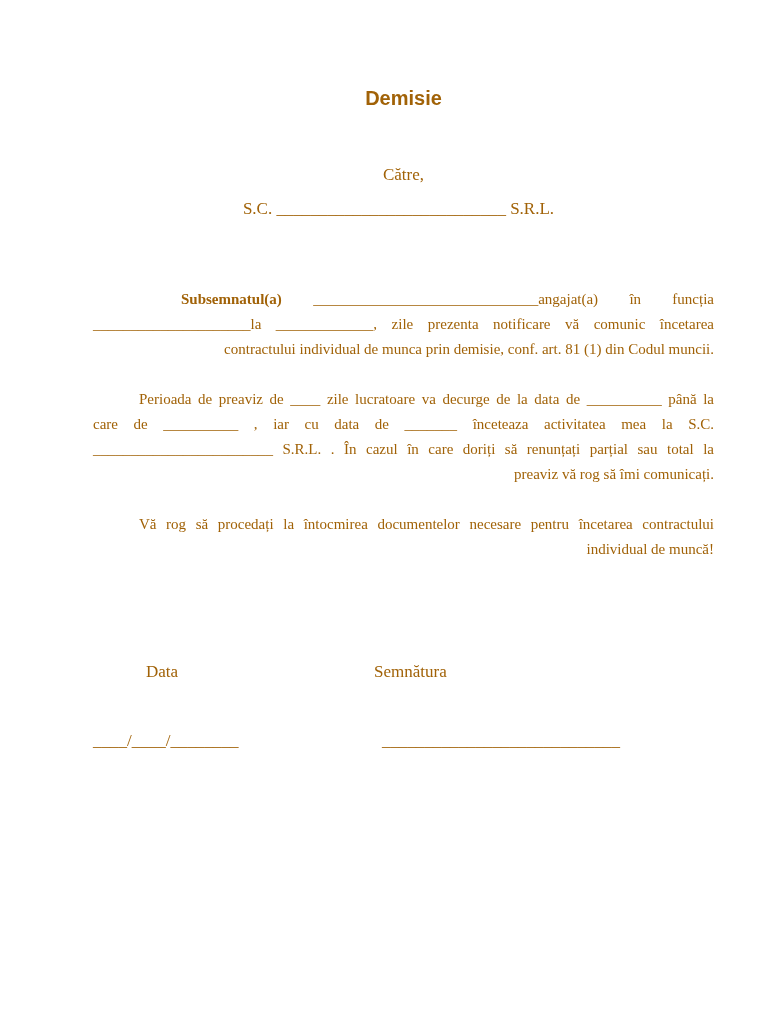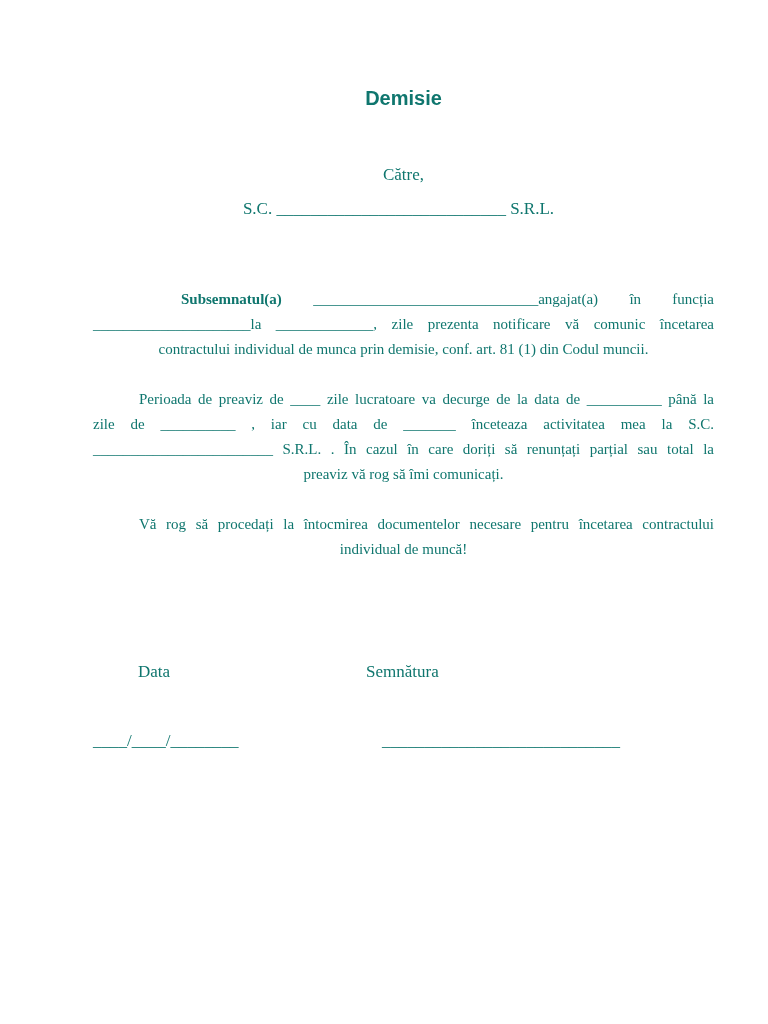--- a/index.html
+++ b/index.html
@@ -2,21 +2,21 @@
 <html><head>
 <meta charset="utf-8">
 <style>
   html, body { margin: 0; padding: 0; background: #e8e8e8; }
   .page {
     position: relative;
     width: 768px;
     height: 1024px;
     margin: 0 auto;
     background: #ffffff;
-    color: #0f766e;
+    color: #a16207;
     font-family: "Liberation Serif", "DejaVu Serif", serif;
     overflow: hidden;
   }
   .doc-title {
     position: absolute;
     top: 86px; left: 93px; width: 621px;
     margin: 0;
     text-align: center;
     font-family: "Liberation Sans", "DejaVu Sans", sans-serif;
     font-weight: bold;
@@ -40,29 +40,30 @@
   }
   .doc-body {
     position: absolute;
     top: 275px; left: 93px; width: 621px;
     font-size: 15px;
     line-height: 25px;
   }
   .para { margin: 12px 0 25px 0; }
   .para:last-child { margin-bottom: 0; }
   .jline { text-align: justify; text-align-last: justify; }
-  .lastline { text-align: center; }
+  .lastline { text-align: right; }
   .indent-wide { text-indent: 88px; }
   .indent-std { text-indent: 46px; }
   .b { font-weight: bold; }
   .foot-label {
     position: absolute;
     top: 659px;
     font-size: 17px;
     line-height: 25px;
+    margin-left: 8px;
   }
   .foot-label.date-pos { left: 138px; }
   .foot-label.sig-pos { left: 366px; }
   .foot-line {
     position: absolute;
     top: 728px;
     font-size: 17px;
     line-height: 25px;
     white-space: nowrap;
   }
@@ -83,21 +84,21 @@
   <div class="doc-body">
 
     <div class="para">
       <div class="jline indent-wide"><span class="b">Subsemnatul(a)</span><span> ______________________________angajat(a) în funcția</span></div>
       <div class="jline">_____________________la _____________, zile prezenta notificare vă comunic încetarea</div>
       <div class="lastline">contractului individual de munca prin demisie, conf. art. 81 (1) din Codul muncii.</div>
     </div>
 
     <div class="para">
       <div class="jline indent-std">Perioada de preaviz de ____ zile lucratoare va decurge de la data de __________ până la</div>
-      <div class="jline">zile de __________ , iar cu data de _______ înceteaza activitatea mea la S.C.</div>
+      <div class="jline">care de __________ , iar cu data de _______ înceteaza activitatea mea la S.C.</div>
       <div class="jline">________________________ S.R.L. . În cazul în care doriți să renunțați parțial sau total la</div>
       <div class="lastline">preaviz vă rog să îmi comunicați.</div>
     </div>
 
     <div class="para">
       <div class="jline indent-std">Vă rog să procedați la întocmirea documentelor necesare pentru încetarea contractului</div>
       <div class="lastline">individual de muncă!</div>
     </div>
 
   </div>

